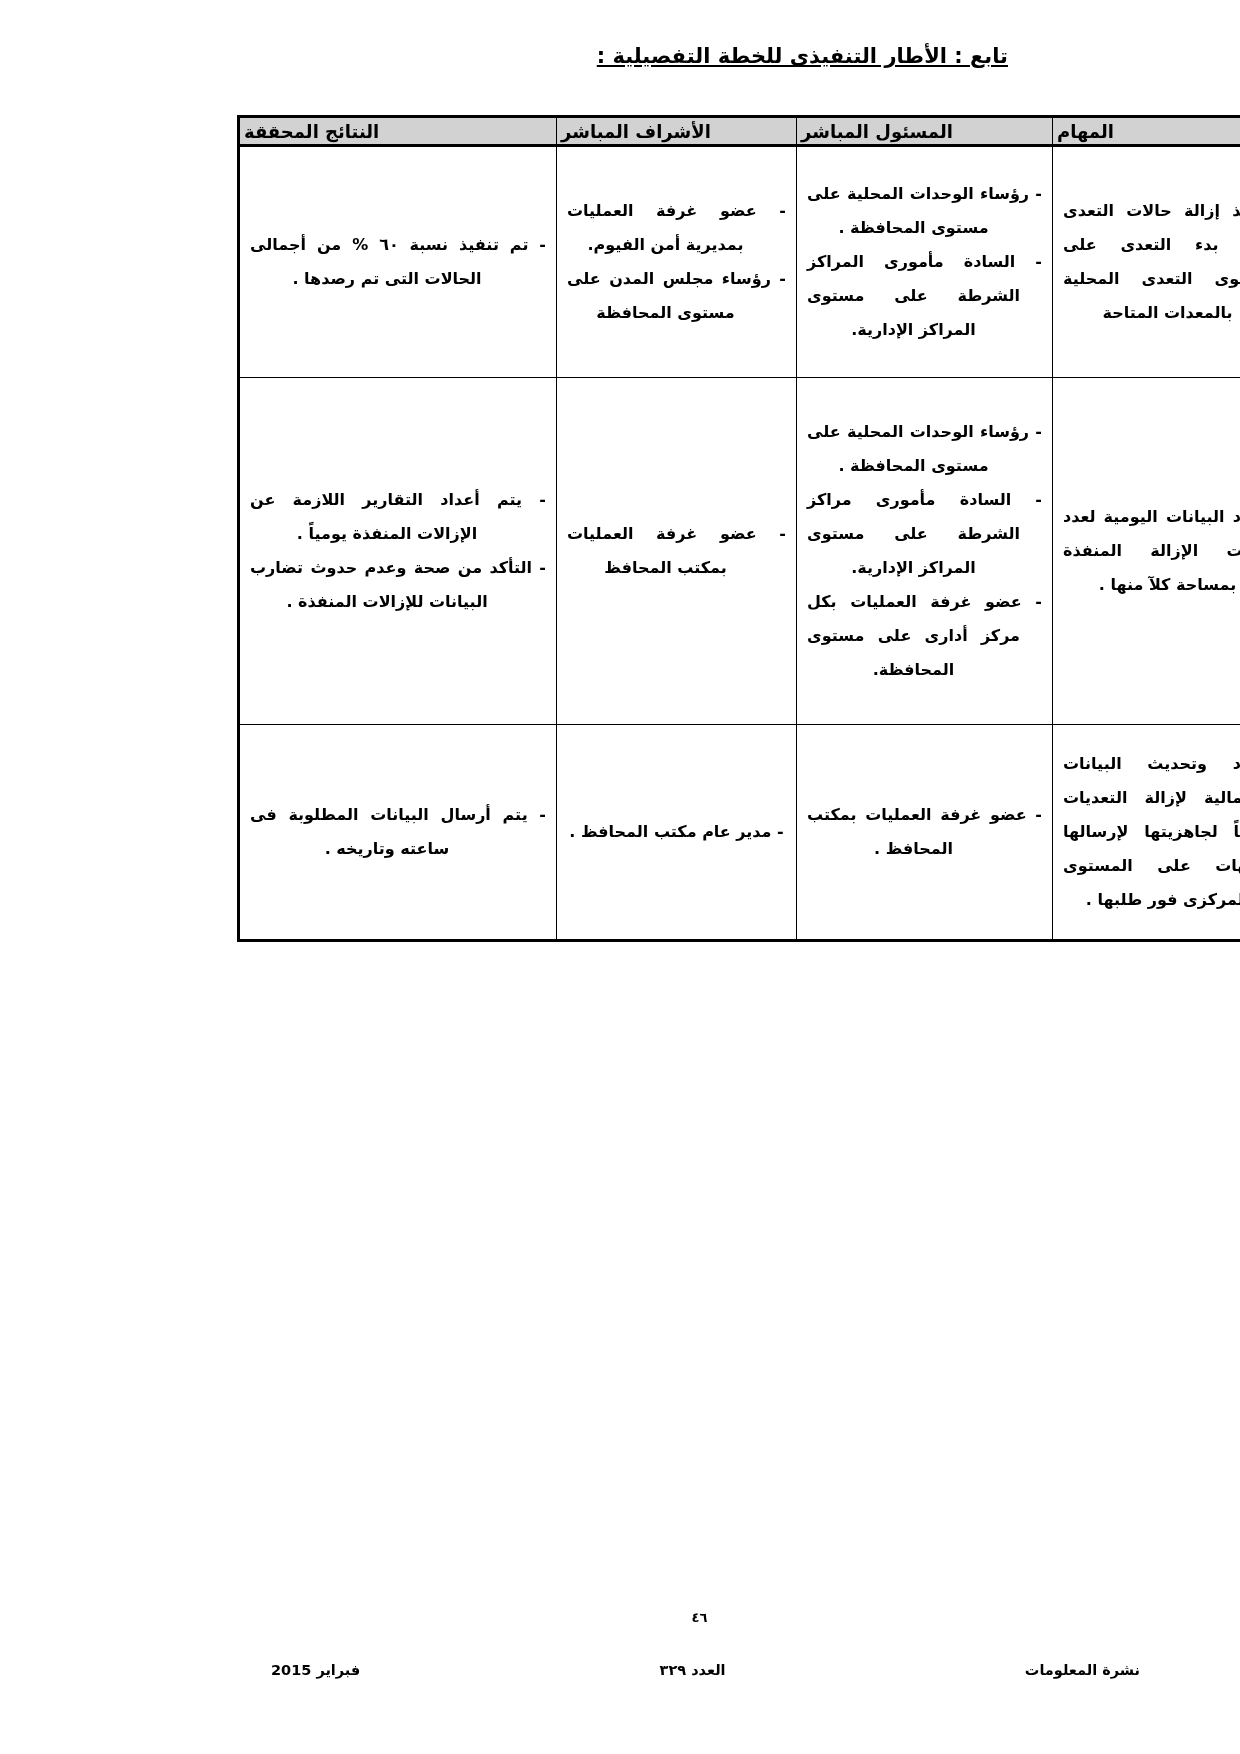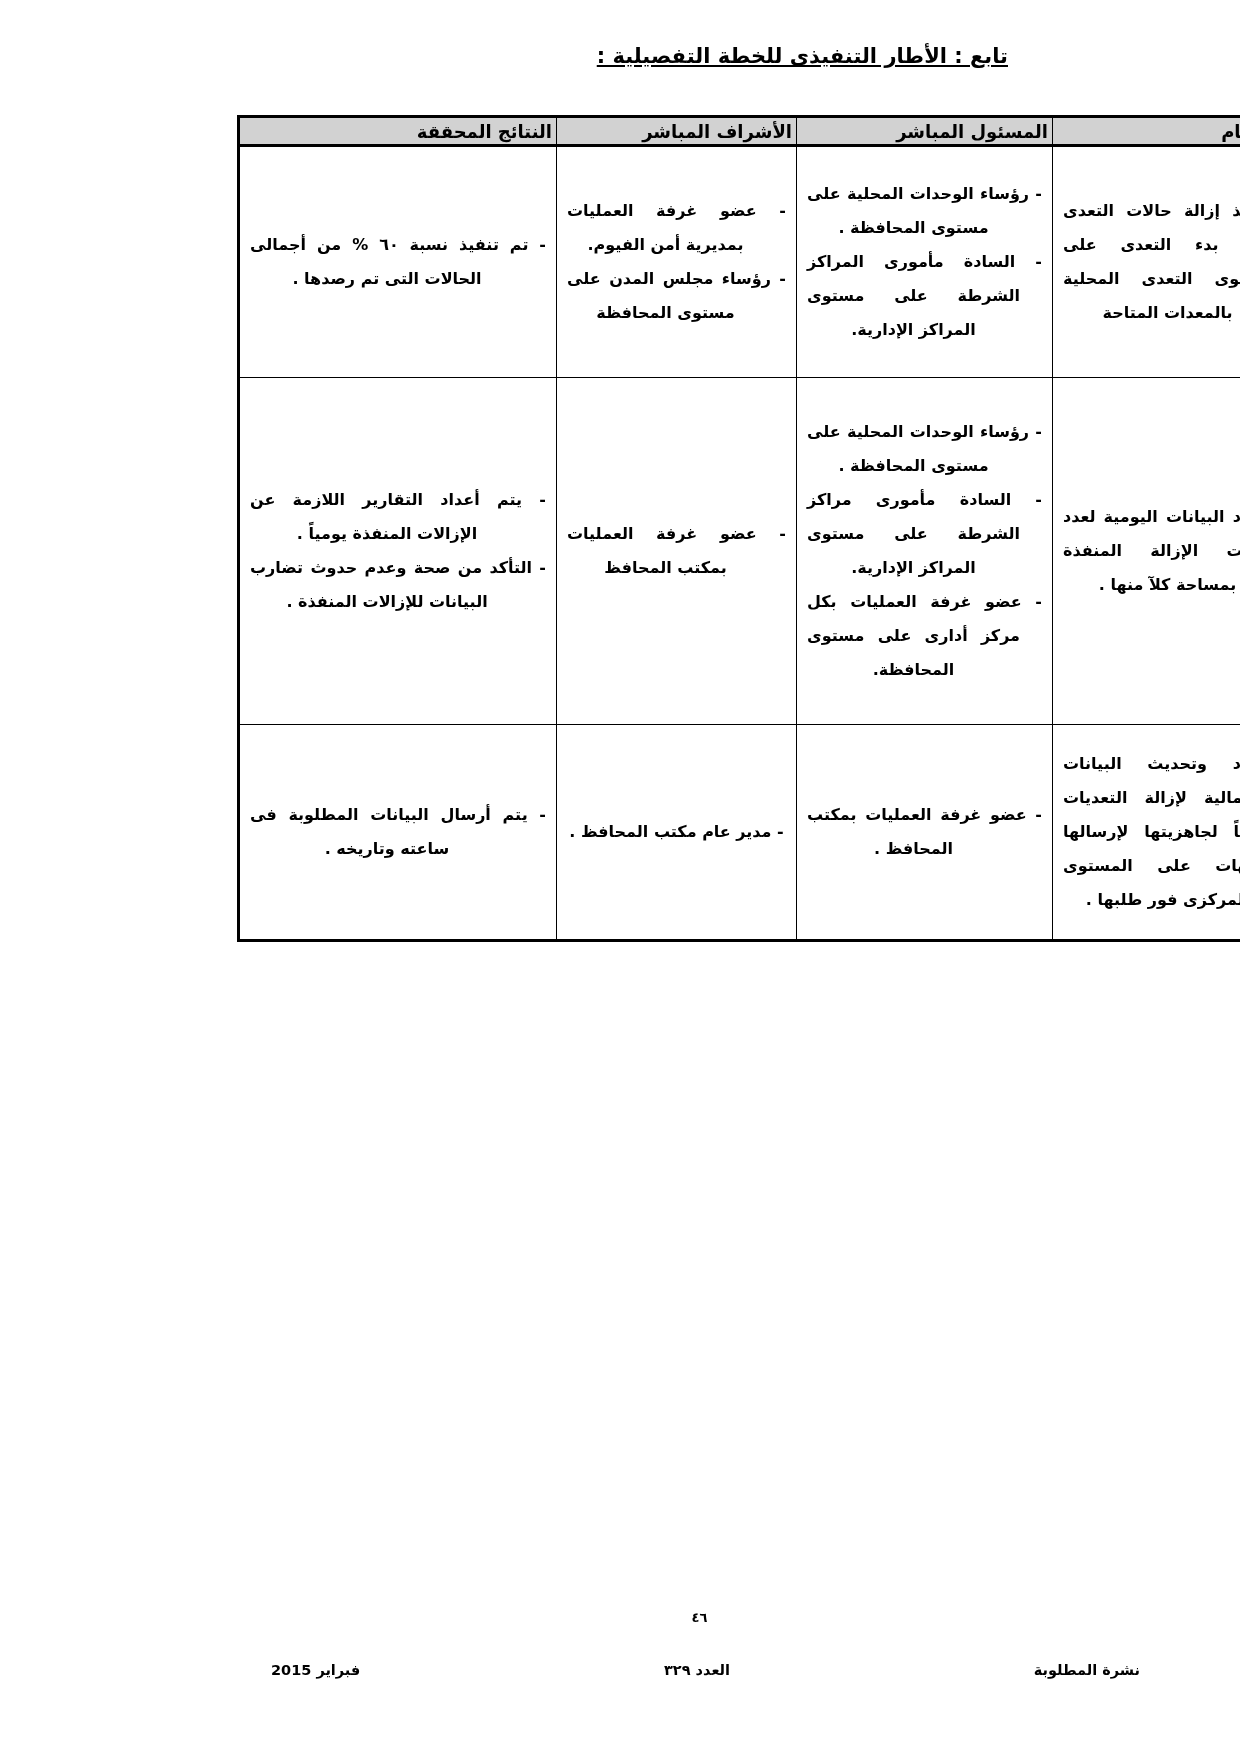--- a/index.html
+++ b/index.html
@@ -34,21 +34,21 @@
   }
   .plan-table th, .plan-table td {
     border: 1.5px solid #000;
     vertical-align: middle;
     font-weight: bold;
   }
   .plan-table thead th {
     background: #d2d2d2;
     font-size: 18px;
     height: 29px;
-    text-align: right;
+    text-align: left;
     border-bottom: 3px solid #000;
     padding: 1px 4px;
   }
   .plan-table td {
     font-size: 16px;
     padding: 4px 10px;
   }
   td.num-cell {
     background: #dcdcdc;
     text-align: center;
@@ -163,18 +163,18 @@
         <td>
             <div class="item">- يتم أرسال البيانات المطلوبة فى ساعته وتاريخه .</div>
           </td>
       </tr>
     </tbody>
   </table>
 
   <div class="page-number">٤٦</div>
 
   <div class="footer">
-    <span>نشرة المطلوبة</span>
+    <span>نشرة المعلومات</span>
     <span>العدد ٣٢٩</span>
     <span>فبراير 2015</span>
   </div>
 
 </div>
 
 </body></html>

